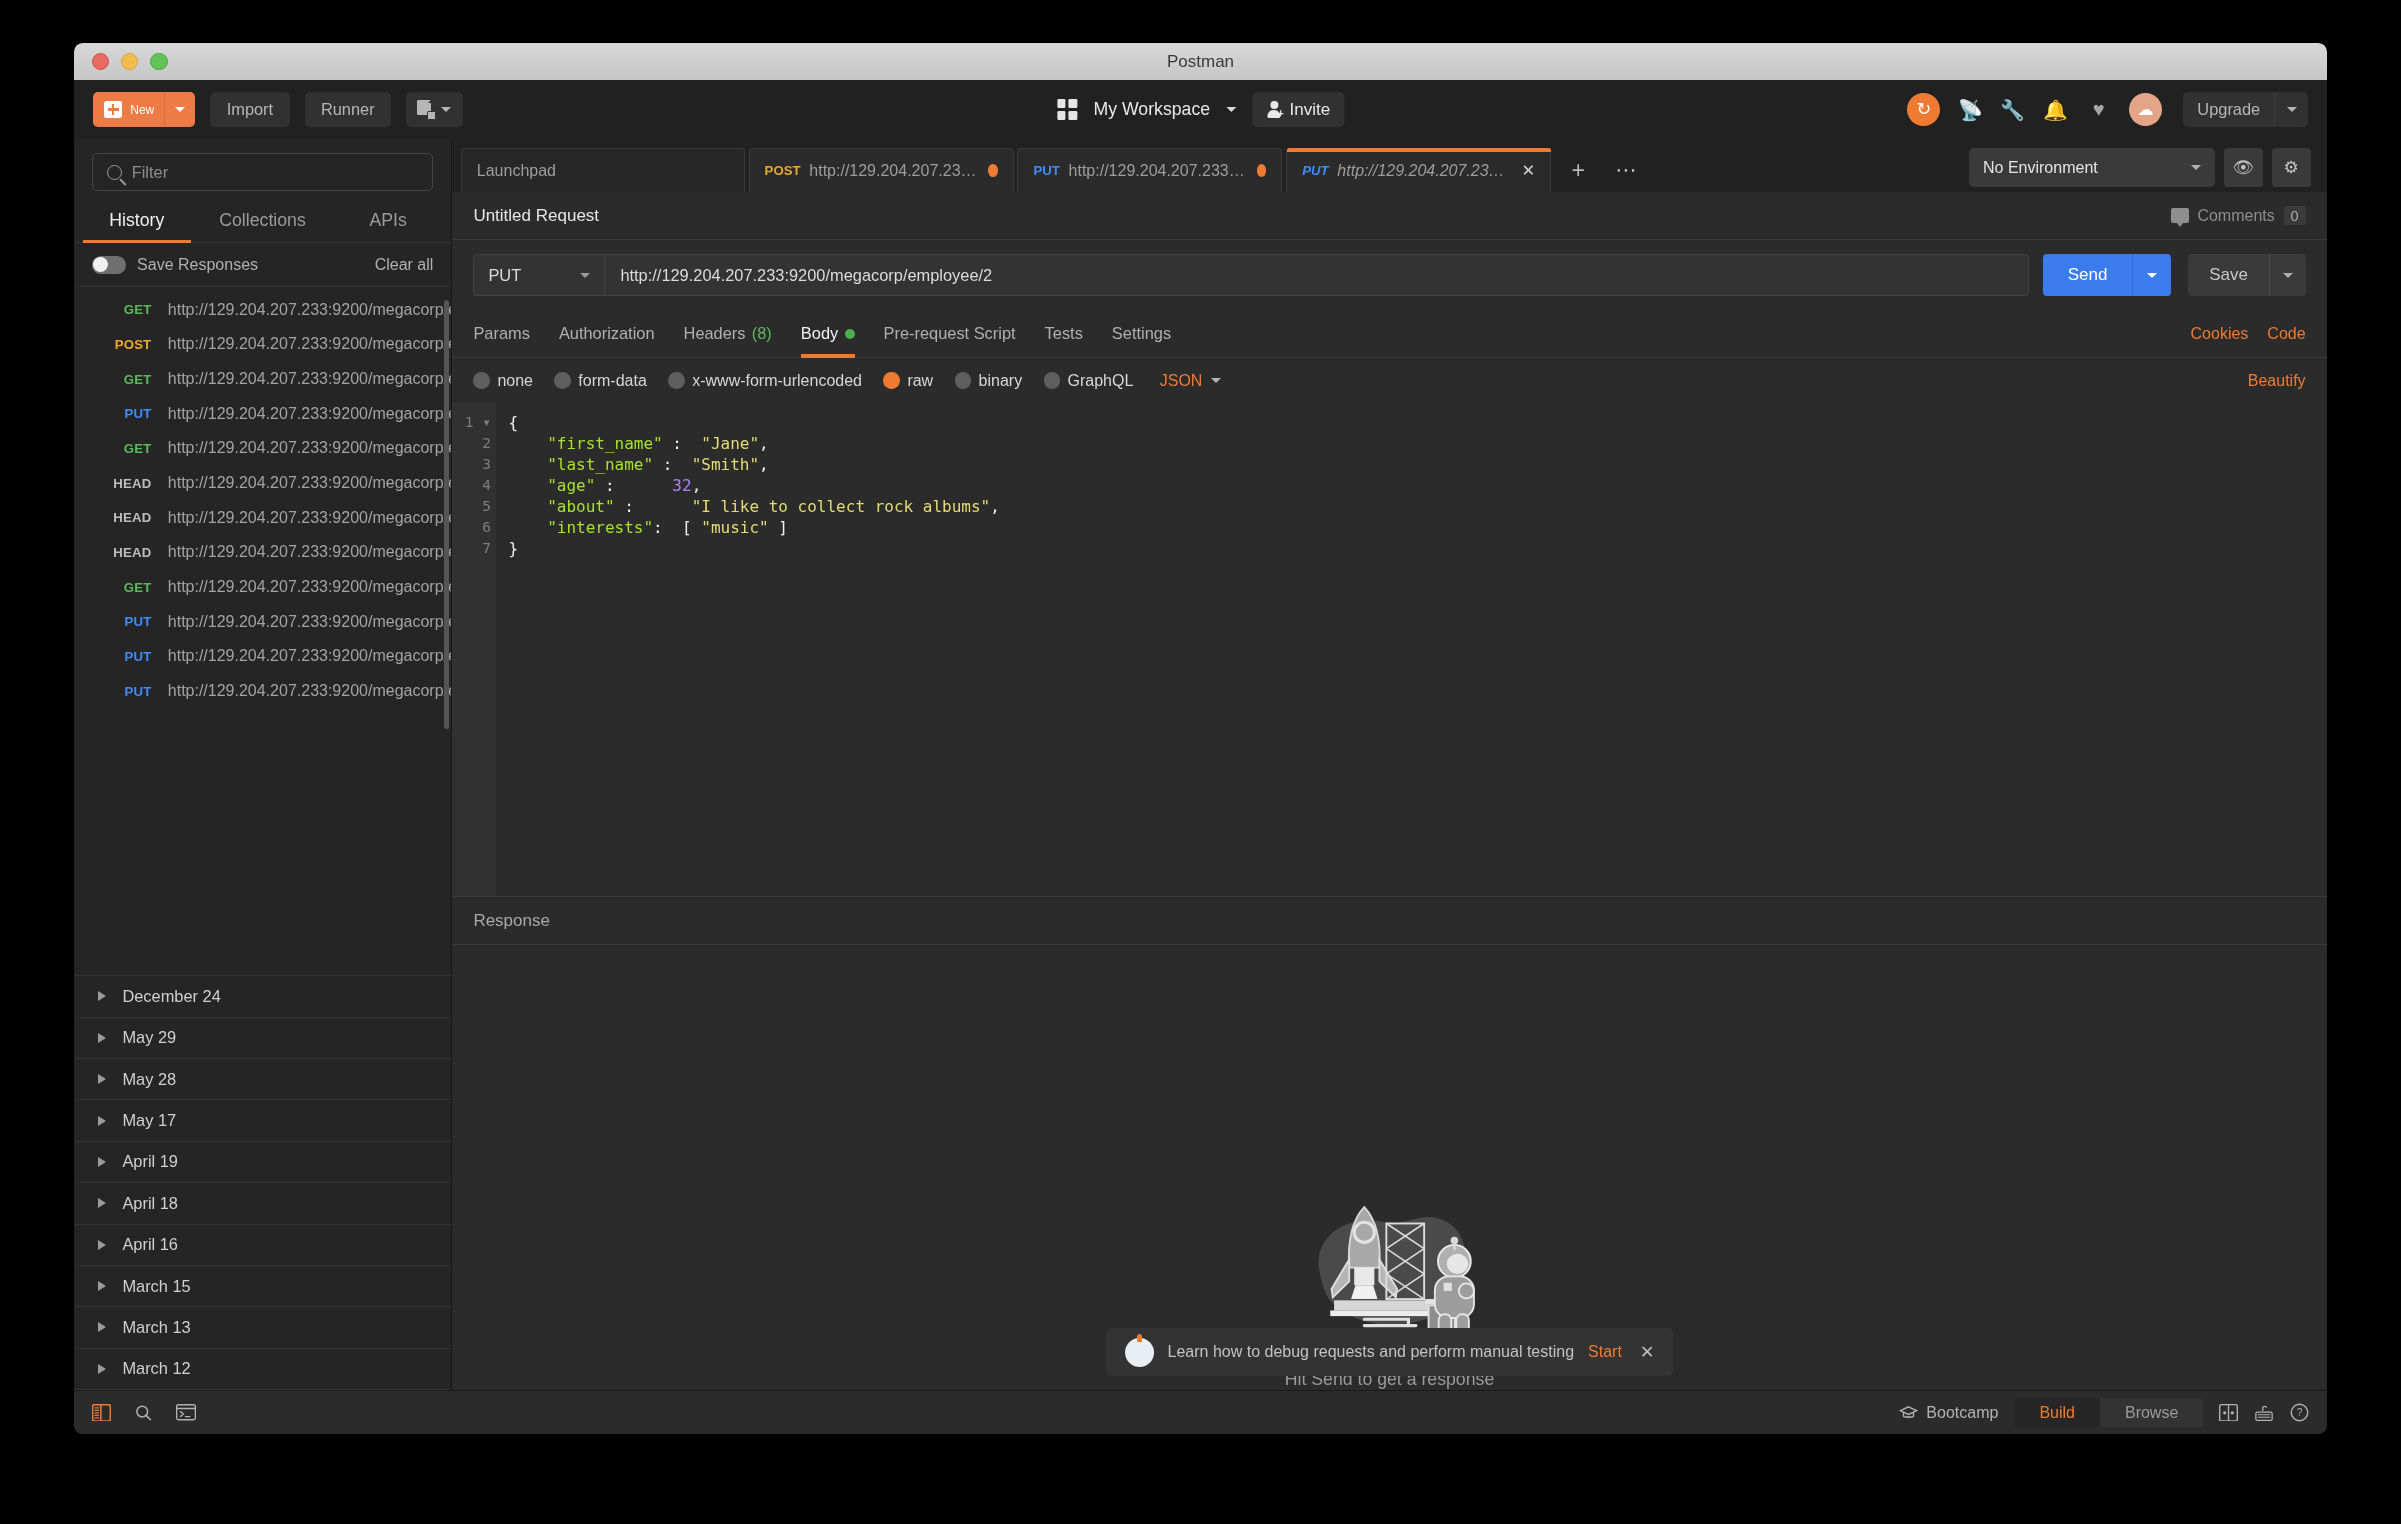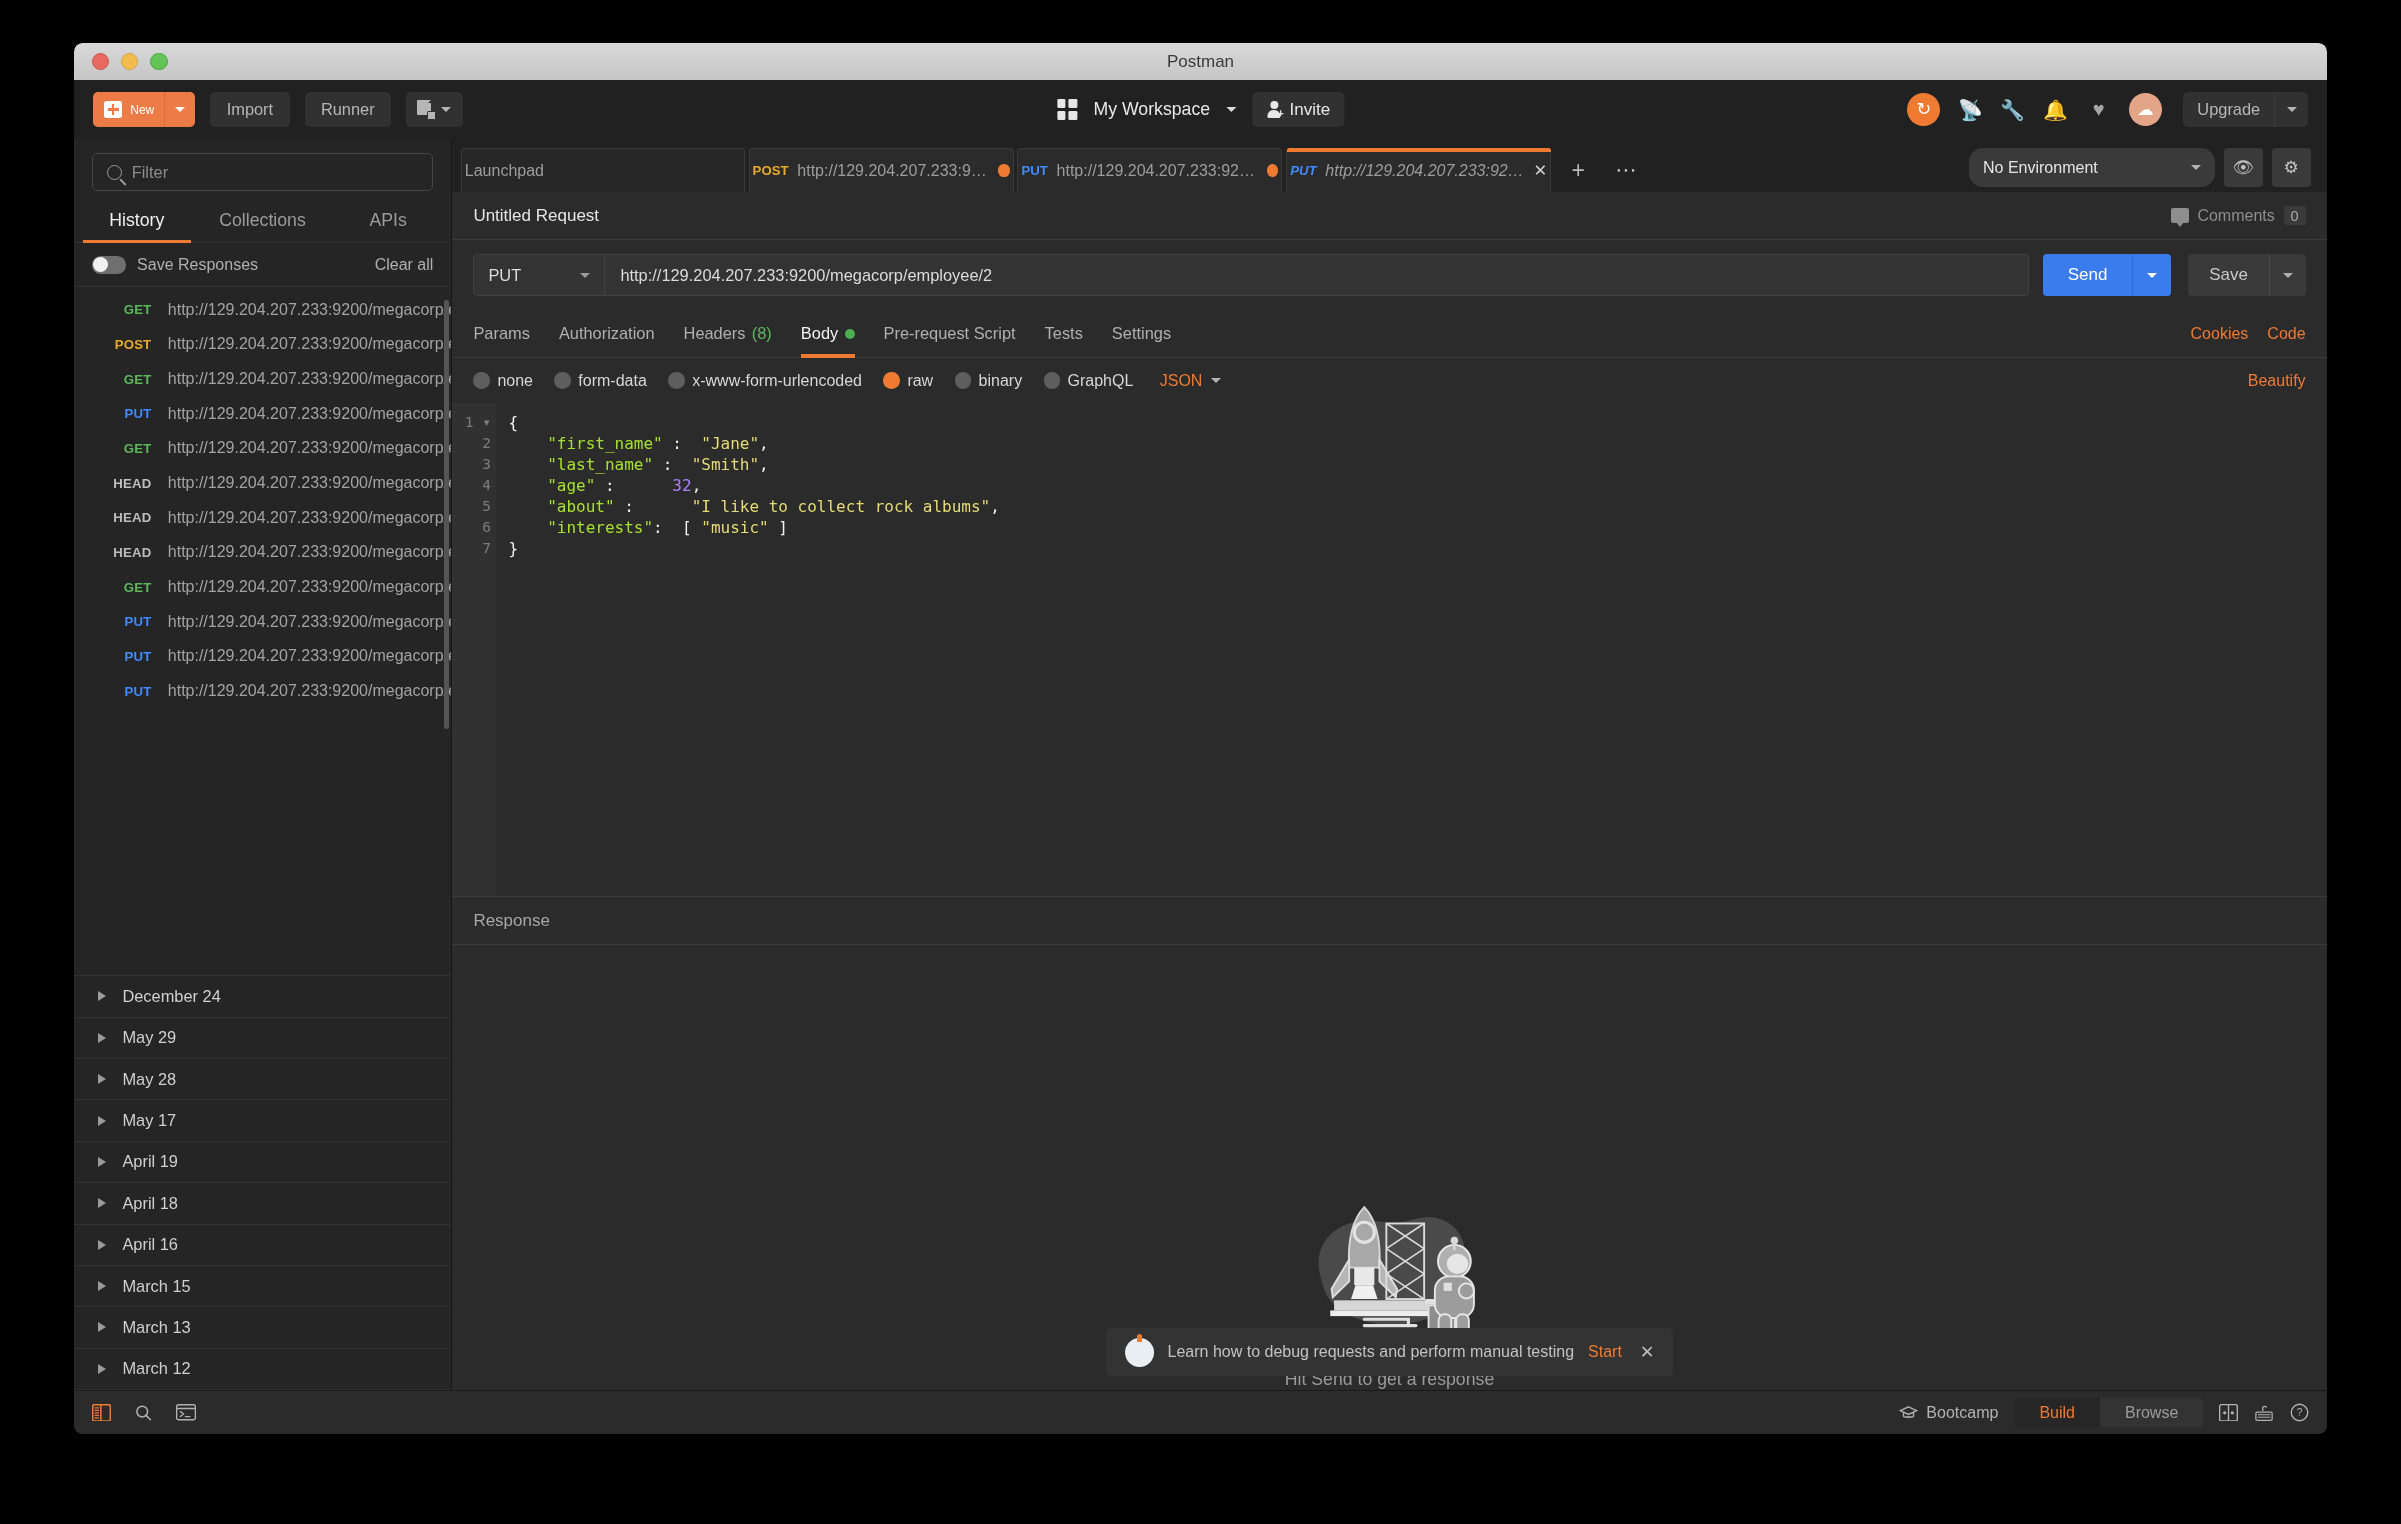--- a/index.html
+++ b/index.html
@@ -181,42 +181,42 @@
   .content { flex: 1; display: flex; flex-direction: column; min-width: 0; background: #2b2b2b; }
   .tabbar {
     height: 53px; flex: 0 0 53px; background: #212121;
     display: flex; align-items: flex-end; padding-left: 8.8px; position: relative;
   }
   .rtab {
     height: 44px; min-width: 76px; background: #2b2b2b;
     border: 0.6px solid #3a3a3a; border-bottom: none;
     border-radius: 3.8px 3.8px 0 0;
     display: flex; align-items: center; gap: 8.8px;
-    padding: 0 3px; margin-right: 3.8px; color: #b2b2b2; font-size: 16px;
+    padding: 0 15px; margin-right: 3.8px; color: #b2b2b2; font-size: 16px;
     position: relative;
   }
   .rtab.launchpad { width: 284px; background: #272727; }
   .rtab.url-tab { width: 265px; }
   .rtab.active { background: #2b2b2b; border-color: #3a3a3a; }
   .rtab.active:before {
     content:""; position:absolute; left:-0.6px; right:-0.6px; top:-0.6px; height:3.2px;
     background: #ef7b33; border-radius: 2.5px 2.5px 0 0;
   }
   .rtab .mth { font-size: 13.2px; font-weight: bold; }
   .rtab .txt { color: #9d9d9d; white-space: nowrap; overflow: hidden; text-overflow: ellipsis; }
   .rtab.active .txt, .rtab.active .mth { font-style: italic; }
   .unsaved { width: 12.6px; height: 12.6px; border-radius: 50%; background: #ef7b33; margin-left: auto; }
   .tab-x { margin-left: auto; color: #cfcfcf; font-size: 16.4px; }
   .tab-plus { color: #b9b9b9; font-size: 23px; padding: 0 16.4px; height: 44px; display:flex; align-items:center; }
   .tab-dots { color: #b9b9b9; font-size: 21.4px; letter-spacing: 1.3px; padding: 0 14px; height: 44px; display:flex; align-items:center;}
   .env-zone {
     margin-left: auto; display: flex; align-items: center; gap: 8.8px; padding: 0 16.4px 5px 0;
   }
   .env-select {
-    width: 246px; height: 39px; background: #3a3a3a; border-radius: 14px;
+    width: 246px; height: 39px; background: #3a3a3a; border-radius: 5px;
     display: flex; align-items: center; padding: 0 14px; color: #e5e5e5; font-size: 16px;
   }
   .env-select .caret-dn { margin-left: auto; color: #b0b0b0; }
   .env-ic { width: 39px; height: 39px; background: #3a3a3a; border-radius: 3.8px; display:flex; align-items:center; justify-content:center; color:#c3c3c3; font-size: 17px;}
 
   .req-title-row {
     height: 48px; flex: 0 0 48px; display: flex; align-items: center;
     padding: 0 21.4px; border-bottom: 0.6px solid #3a3a3a;
   }
   .req-title { font-size: 17px; color: #e6e6e6; }

